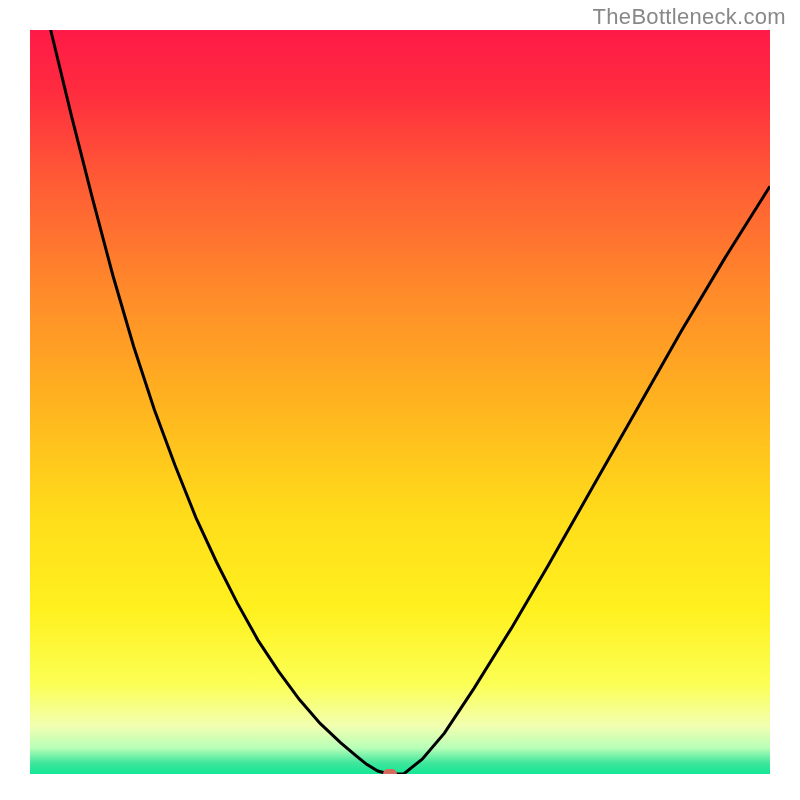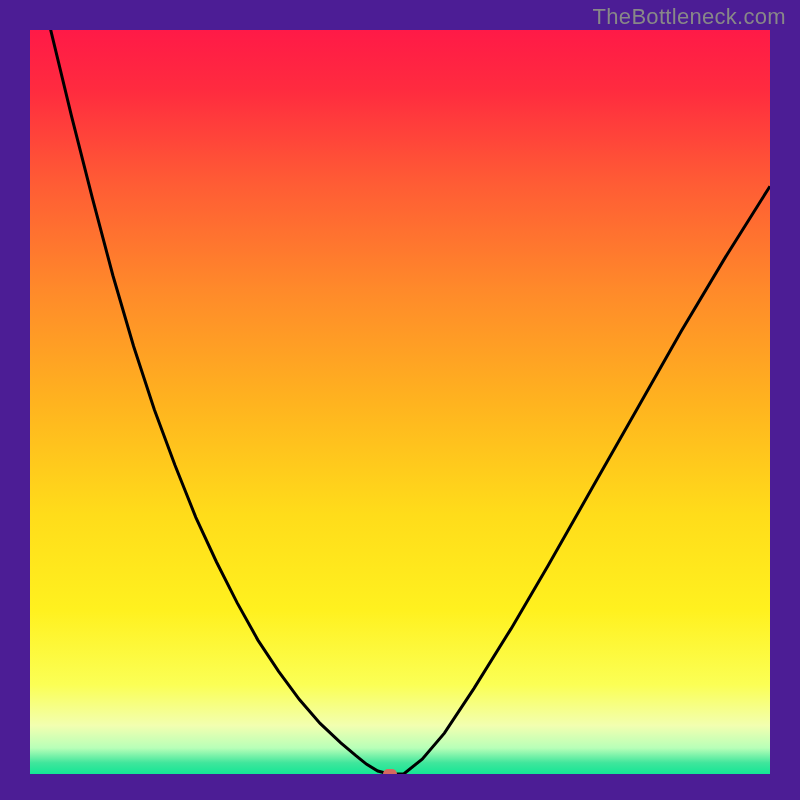--- a/index.html
+++ b/index.html
@@ -8,21 +8,21 @@
     width: 800px;
     height: 800px;
     background: #000;
     font-family: Arial, Helvetica, sans-serif;
     overflow: hidden;
   }
   .stage {
     position: relative;
     width: 800px;
     height: 800px;
-    background: #4c1d95;
+    background: #ffffff;
   }
   .watermark {
     position: absolute;
     top: 4px;
     right: 14px;
     color: #888;
     font-size: 22px;
     font-weight: 500;
     letter-spacing: 0.3px;
     z-index: 10;

